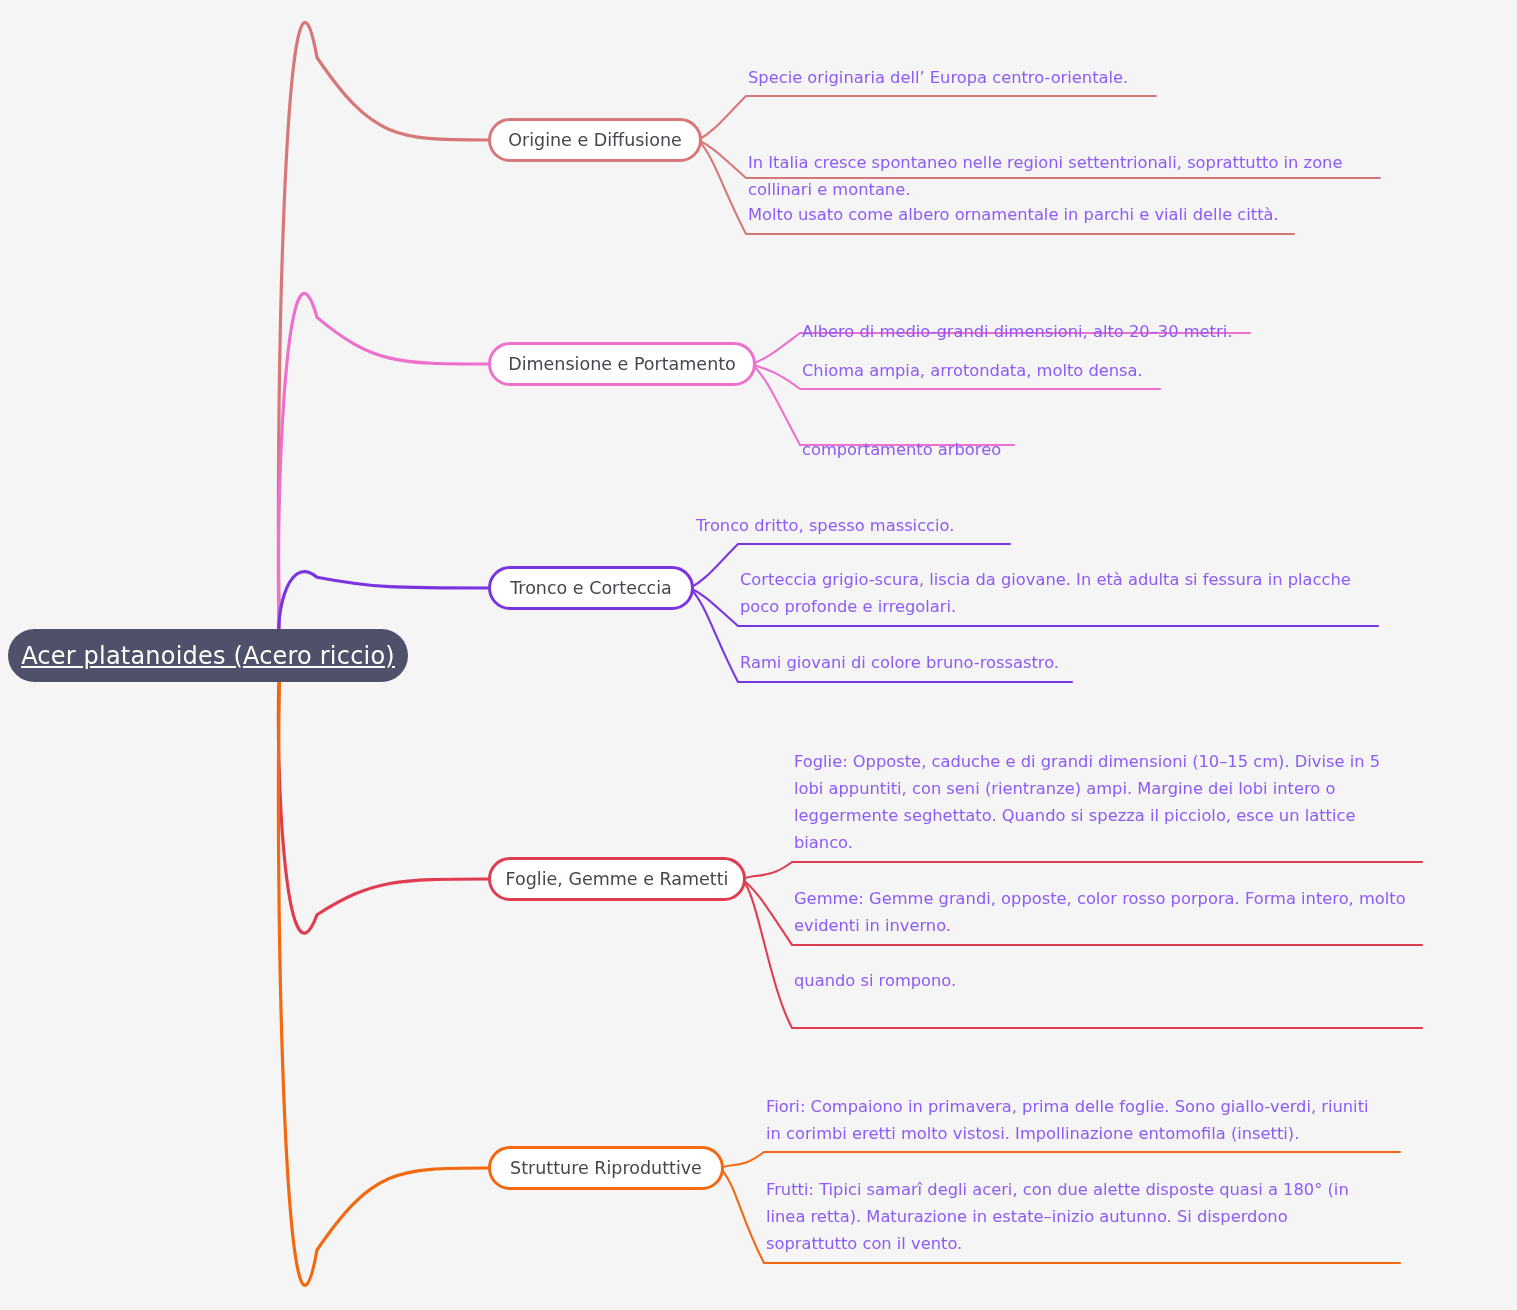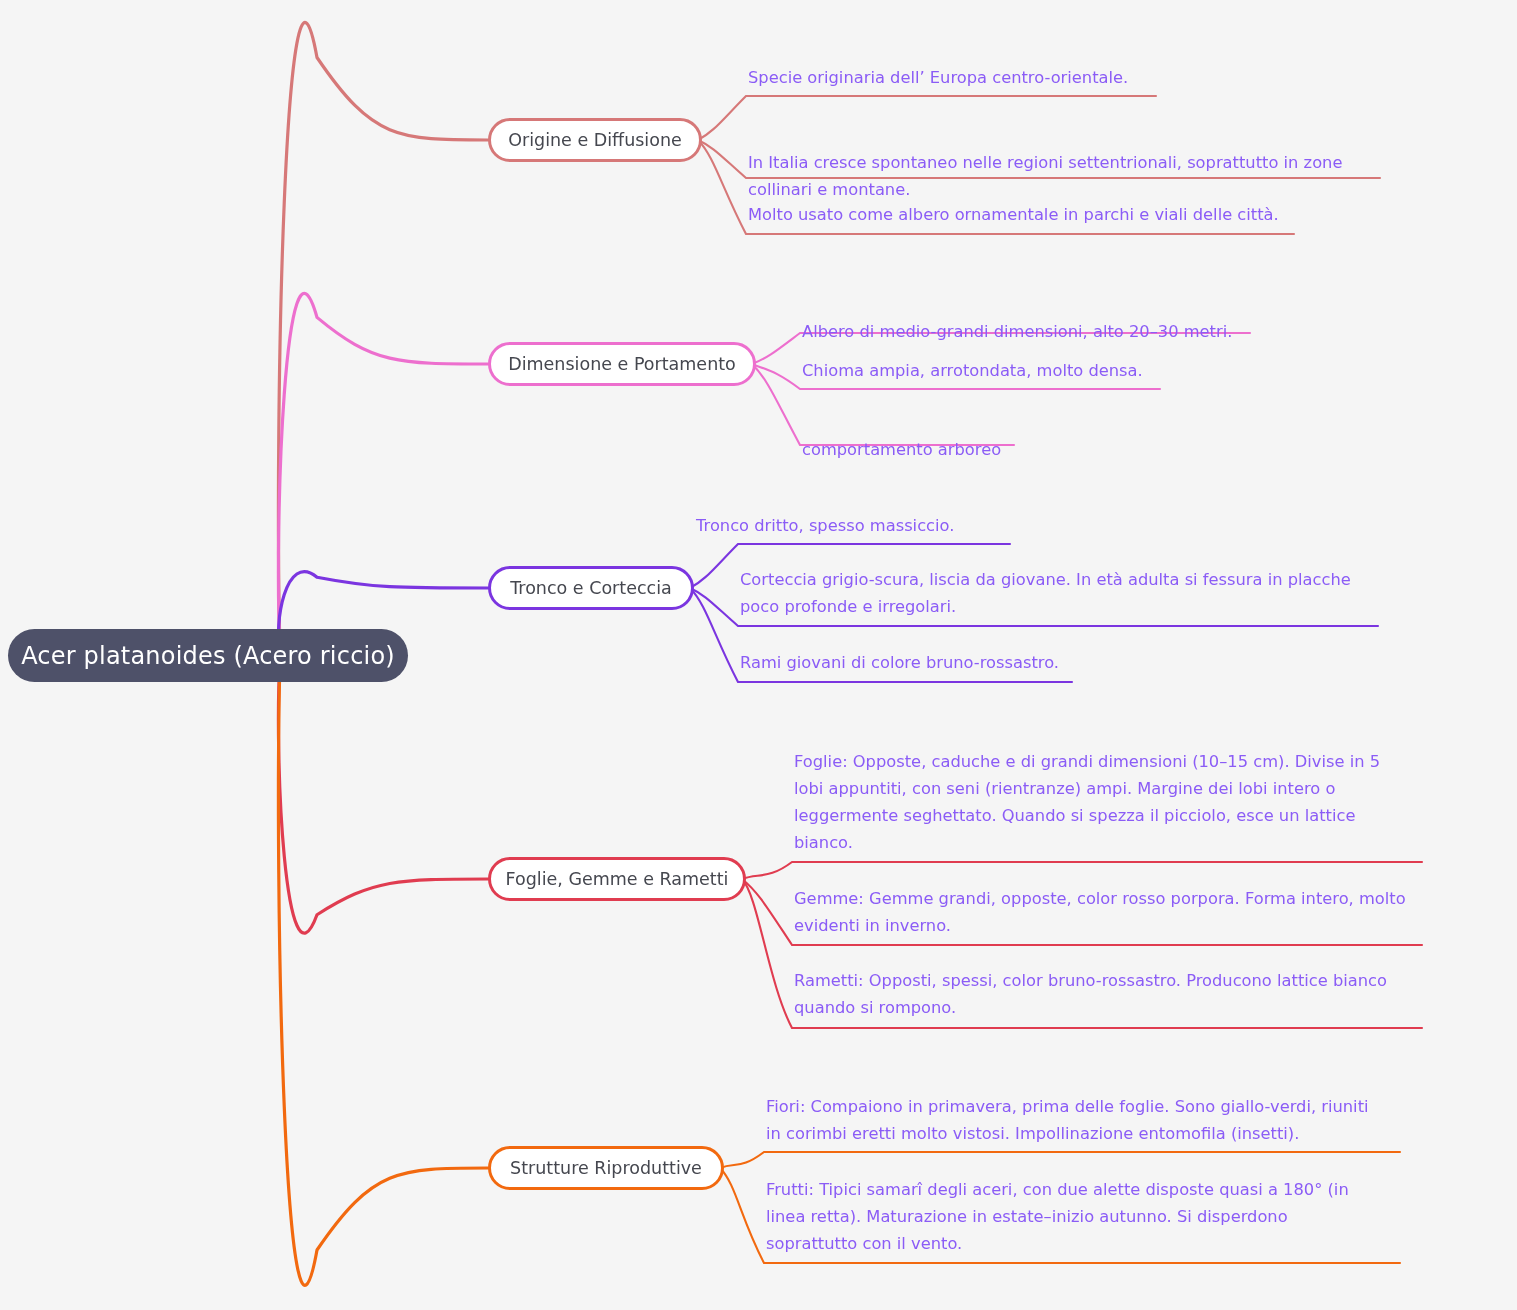--- a/index.html
+++ b/index.html
@@ -74,21 +74,21 @@
       <path d="M 690 588 C 706 595.315, 714 605.1, 738 626 L 1378 626" fill="none" stroke="#7b35e0" stroke-width="2.1" stroke-linecap="round"></path>
       <path d="M 690 588 C 706 604.1, 714 636, 738 682 L 1072 682" fill="none" stroke="#7b35e0" stroke-width="2.1" stroke-linecap="round"></path>
       <path d="M 280 659.5 C 274 756.075, 285 1001.925, 317 914.76 C 373 879, 398 879, 488 879" fill="none" stroke="#e03c50" stroke-width="3.2" stroke-linecap="round"></path>
       <path d="M 742 879 C 758 872.7, 768 880, 792 862 L 1422 862" fill="none" stroke="#e03c50" stroke-width="2.1" stroke-linecap="round"></path>
       <path d="M 742 879 C 758 891.705, 768 908.7, 792 945 L 1422 945" fill="none" stroke="#e03c50" stroke-width="2.1" stroke-linecap="round"></path>
       <path d="M 742 879 C 758 895.1, 768 982, 792 1028 L 1422 1028" fill="none" stroke="#e03c50" stroke-width="2.1" stroke-linecap="round"></path>
       <path d="M 280 659.5 C 274 886.125, 285 1428, 317 1250 C 373 1168, 398 1168, 488 1168" fill="none" stroke="#f2690f" stroke-width="3.2" stroke-linecap="round"></path>
       <path d="M 720 1168 C 736 1161.7, 740 1170, 764 1152 L 1400 1152" fill="none" stroke="#f2690f" stroke-width="2.1" stroke-linecap="round"></path>
       <path d="M 720 1168 C 736 1184.1, 740 1217, 764 1263 L 1400 1263" fill="none" stroke="#f2690f" stroke-width="2.1" stroke-linecap="round"></path>
     </svg>
-<div class="root-node" style="left: 8px; top: 629px; width: 400px; height: 53px; background: rgb(78, 81, 105); color: rgb(255, 255, 255);">
+<div class="root-node" style="left: 8px; top: 629px; width: 400px; height: 53px; background: rgb(78, 81, 105); color: rgb(255, 255, 255); text-decoration: underline;">
       <span>Acer platanoides (Acero riccio)</span>
     </div>
     <div class="branch-node" style="left: 488px; top: 118px; width: 214px; border-color: rgb(214, 120, 120);">
       <span>Origine e Diffusione</span>
     </div>
     <div class="leaf" id="leaf-origine-1" style="left: 748px; top: 64px; width: 660px;">
       <span class="leaf-text">Specie originaria dell’ Europa centro-orientale.</span>
     </div>
     <div class="leaf" id="leaf-origine-2" style="left: 748px; top: 118px; width: 660px; margin-top: 31px;">
       <span class="leaf-text">In Italia cresce spontaneo nelle regioni settentrionali, soprattutto in zone</span>
@@ -129,21 +129,20 @@
       <span class="leaf-text">Foglie: Opposte, caduche e di grandi dimensioni (10–15 cm). Divise in 5</span>
       <span class="leaf-text">lobi appuntiti, con seni (rientranze) ampi. Margine dei lobi intero o</span>
       <span class="leaf-text">leggermente seghettato. Quando si spezza il picciolo, esce un lattice</span>
       <span class="leaf-text">bianco.</span>
     </div>
     <div class="leaf" id="leaf-foglie-2" style="left: 794px; top: 885px; width: 640px;">
       <span class="leaf-text">Gemme: Gemme grandi, opposte, color rosso porpora. Forma intero, molto</span>
       <span class="leaf-text">evidenti in inverno.</span>
     </div>
     <div class="leaf" id="leaf-foglie-3" style="left: 794px; top: 967px; width: 640px;">
-      <span class="leaf-text">Rametti: Opposti, spessi, color bruno-rossastro. Producono lattice bianco</span>
       <span class="leaf-text">quando si rompono.</span>
     </div>
     <div class="branch-node" style="left: 488px; top: 1146px; width: 236px; border-color: rgb(242, 105, 15);">
       <span>Strutture Riproduttive</span>
     </div>
     <div class="leaf" id="leaf-strutture-1" style="left: 766px; top: 1093px; width: 650px;">
       <span class="leaf-text">Fiori: Compaiono in primavera, prima delle foglie. Sono giallo-verdi, riuniti</span>
       <span class="leaf-text">in corimbi eretti molto vistosi. Impollinazione entomofila (insetti).</span>
     </div>
     <div class="leaf" id="leaf-strutture-2" style="left: 766px; top: 1176px; width: 650px;">

